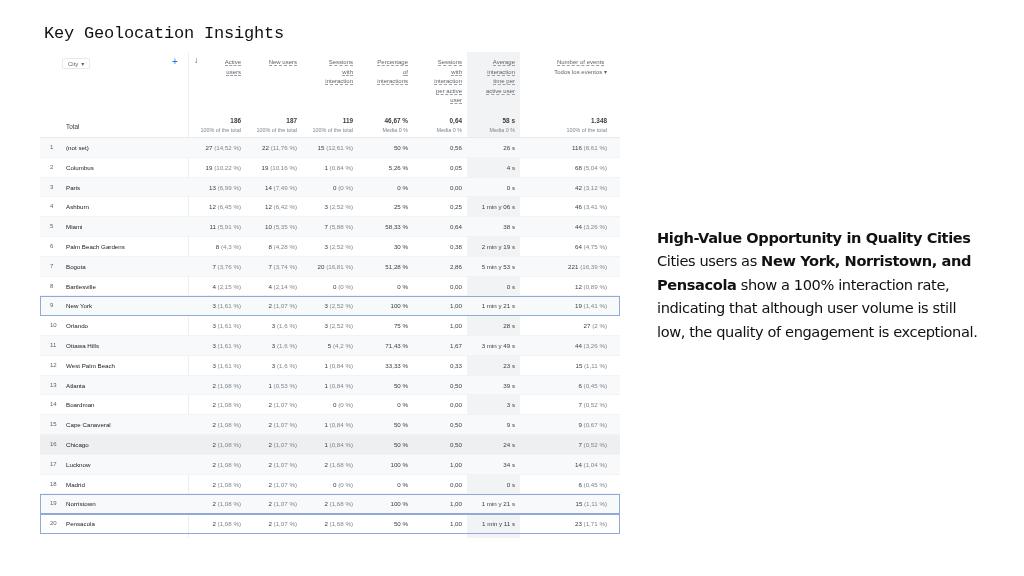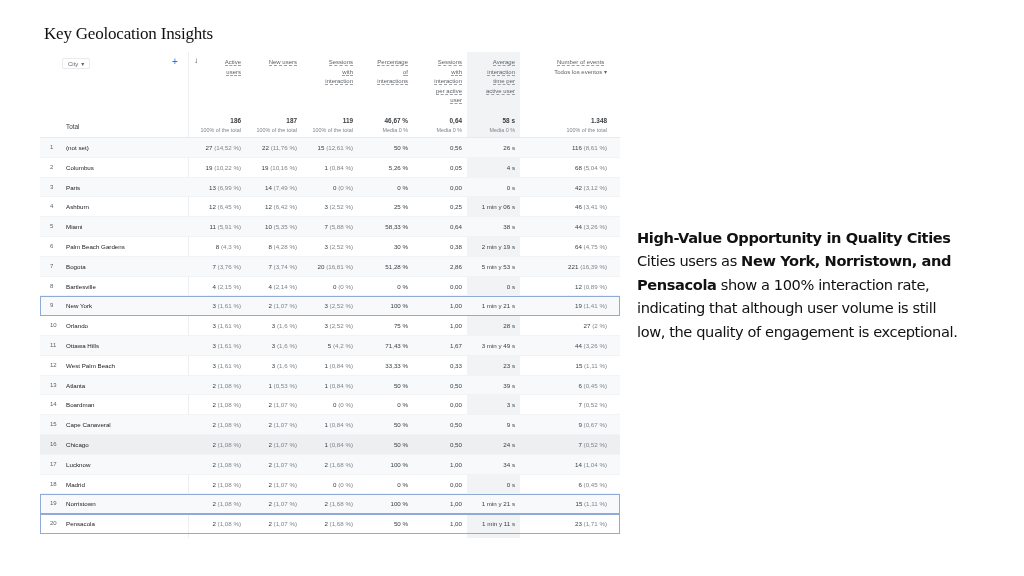--- a/index.html
+++ b/index.html
@@ -1,21 +1,21 @@
 <!DOCTYPE html>
 <html><head>
   <meta charset="utf-8">
   <style>
     * { box-sizing: border-box; margin: 0; padding: 0; }
     html, body { width: 1024px; height: 576px; background: #ffffff; overflow: hidden; }
     body { position: relative; font-family: "Liberation Sans", sans-serif; color: #202124; }
 
     .slide-title {
       position: absolute; left: 44px; top: 24px;
-      font-family: Liberation Serif, serif; font-size: 17px; color: #111;
+      font-family: Liberation Mono, monospace; font-size: 17px; color: #111;
       letter-spacing: -0.2px;
     }
 
     .report {
       position: absolute; left: 40px; top: 52px; width: 580px; height: 486px;
       font-size: 6.2px; color: #3c4043;
     }
 
     
     .hdr { position: absolute; left: 0; top: 0; width: 580px; height: 60px; }
@@ -56,21 +56,21 @@
     .c1 { right: 379px; }
     .c2 { right: 323px; }
     .c3 { right: 267px; }
     .c4 { right: 212px; }
     .c5 { right: 158px; }
     .c6 { right: 105px; }
     .c7 { right: 13px; }
 
     
     .insight {
-      position: absolute; left: 637px; top: 226px; width: 330px;
+      position: absolute; left: 657px; top: 226px; width: 330px;
       font-family: "DejaVu Sans", sans-serif; font-size: 14.6px; line-height: 23.4px; color: #111;
       letter-spacing: -0.4px;
     }
     .insight b { font-weight: bold; }
   </style>
 </head>
 <body>
 
 <div class="slide-title">Key Geolocation Insights</div>
 

